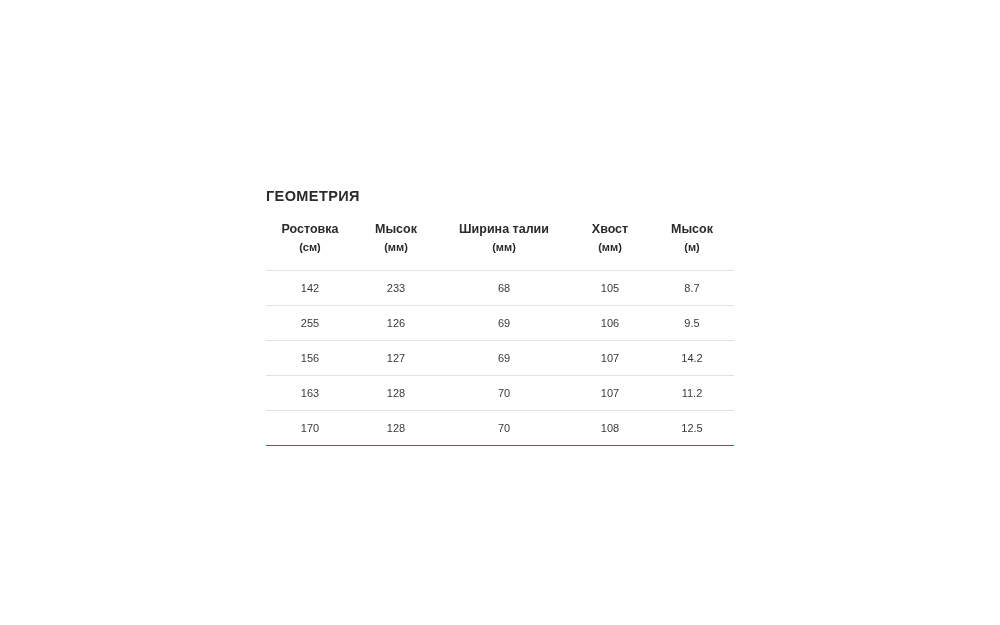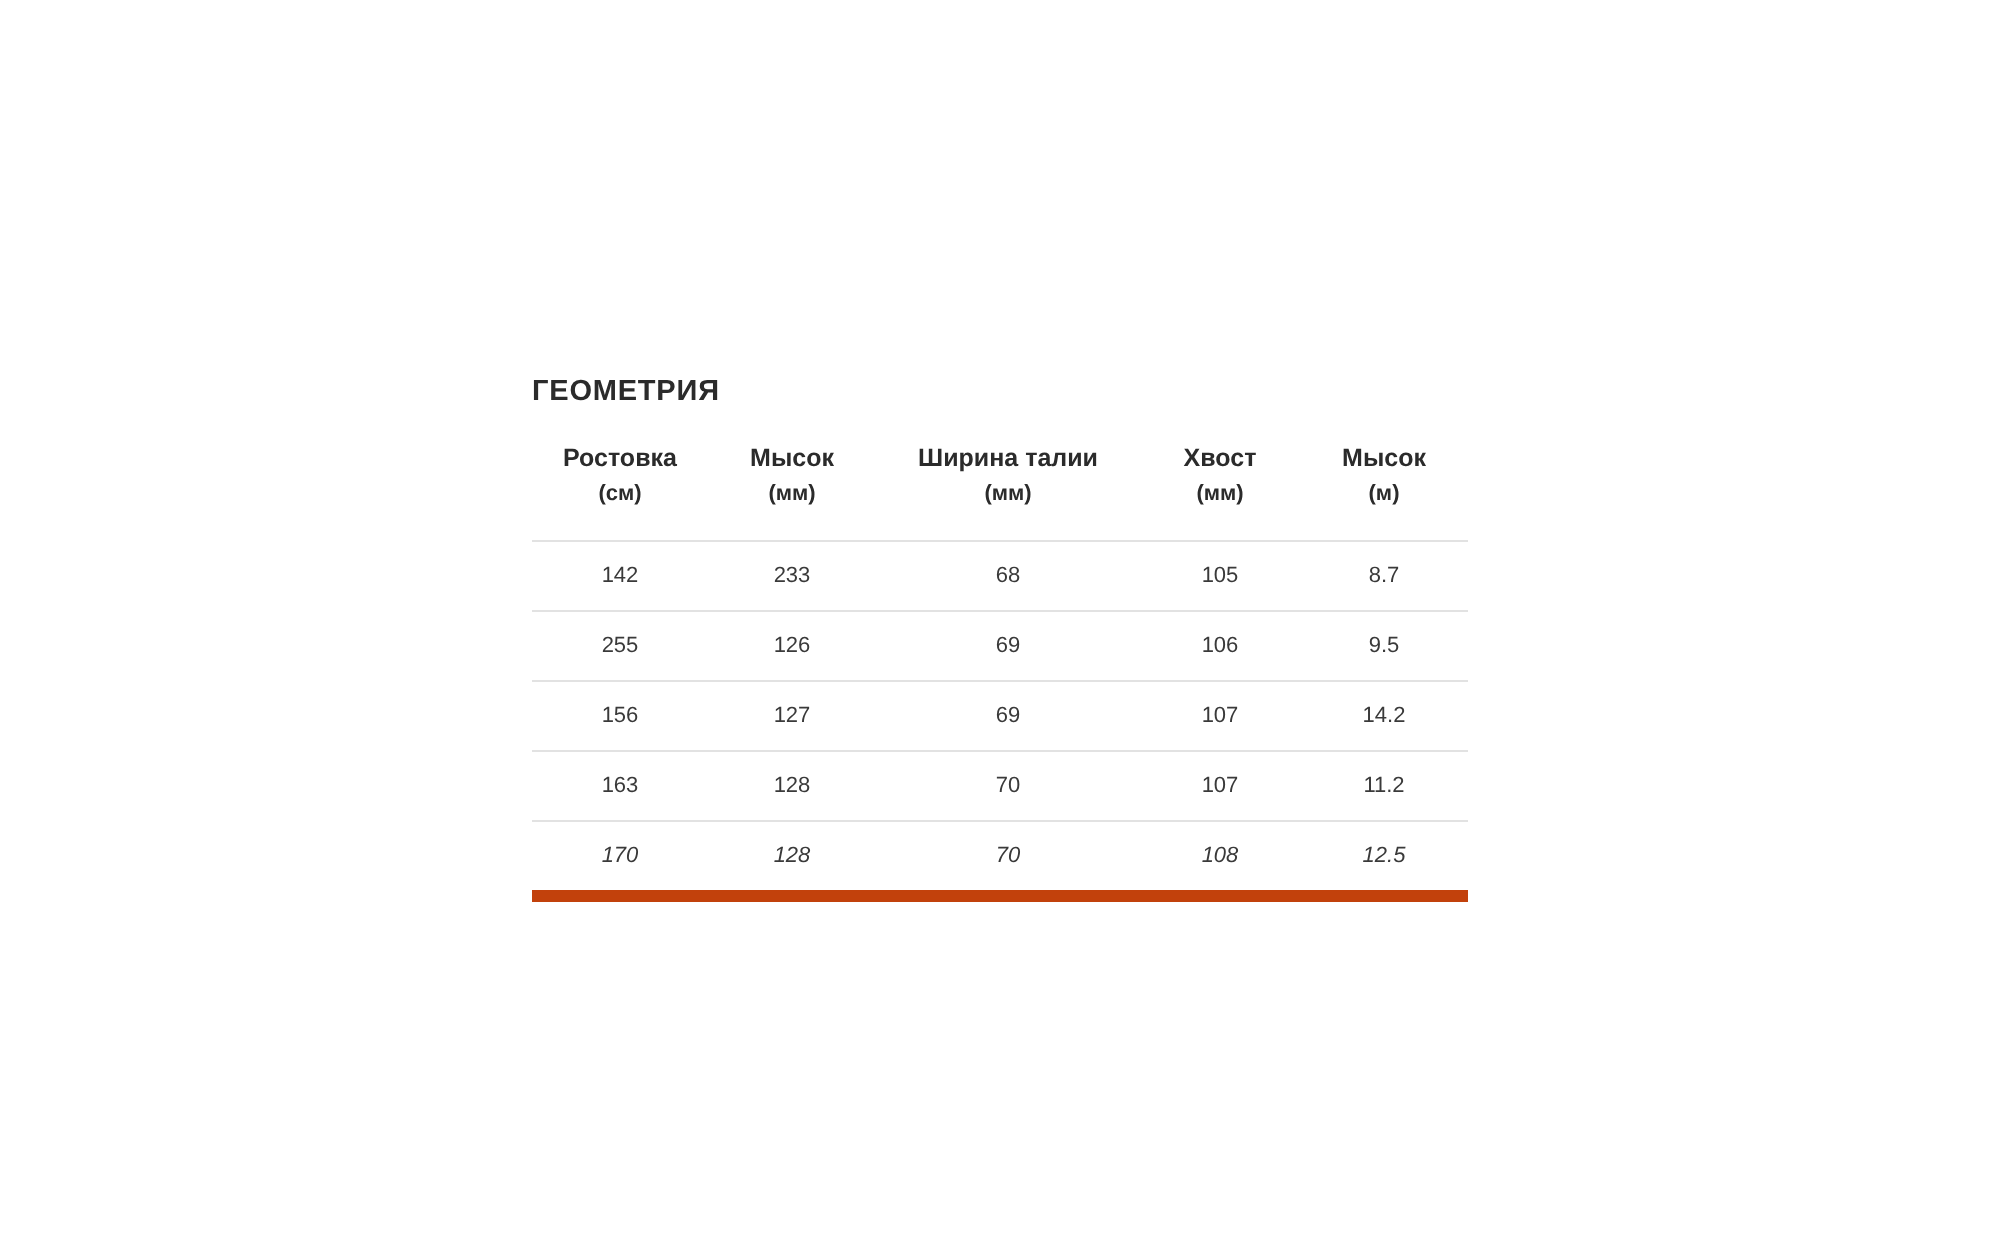--- a/index.html
+++ b/index.html
@@ -55,22 +55,21 @@
   }
   table.geometry-table td {
     font-size: 11px;
     color: #3a3a3a;
     text-align: center;
     padding: 11px 0 11px 0;
     border-top: 1px solid #e2e2e2;
     height: 11px;
   }
   table.geometry-table tbody tr:last-child td {
-    border-bottom: 6px solid #c2410c;
-    font-style: italic;
+    border-bottom: 1px solid #c2410c;
   }
   col.c0 { width: 88px; }
   col.c1 { width: 84px; }
   col.c2 { width: 132px; }
   col.c3 { width: 80px; }
   col.c4 { width: 84px; }
 </style>
 </head>
 <body>
 

